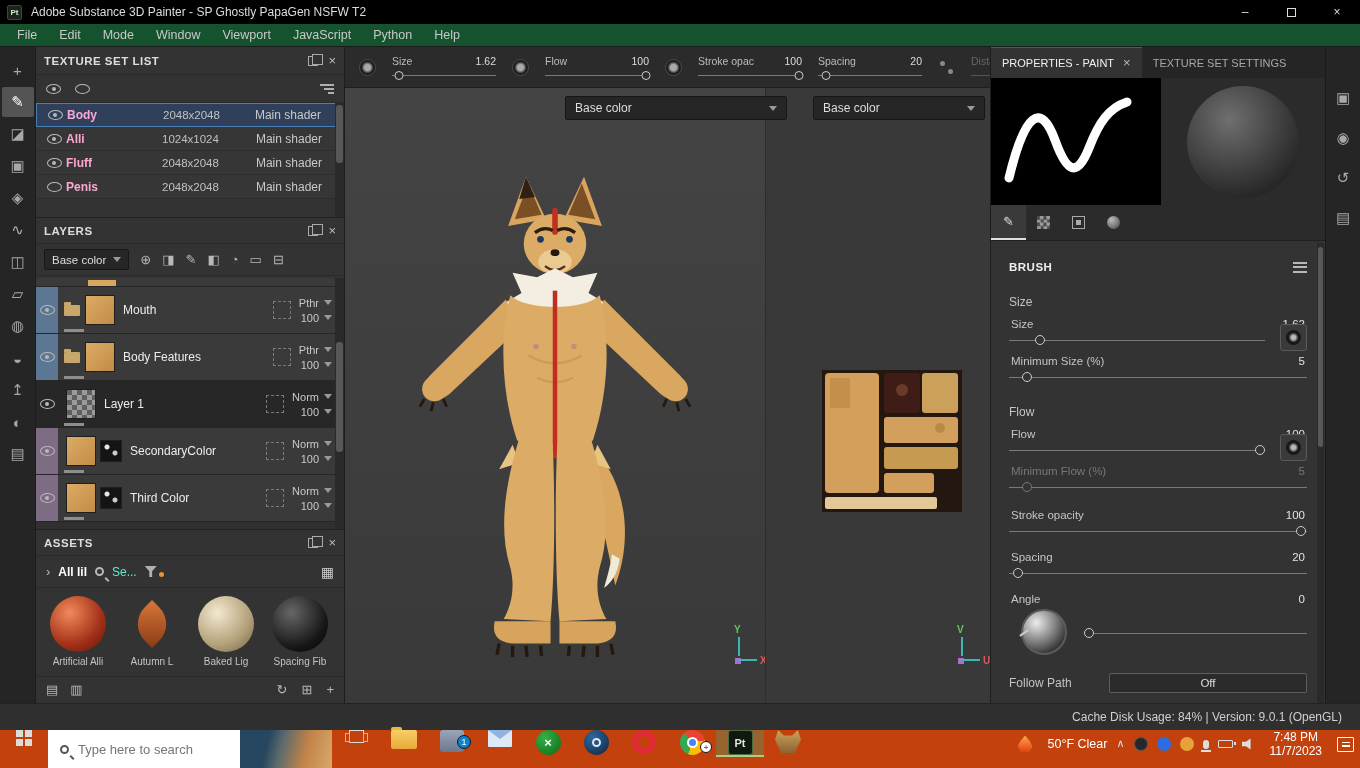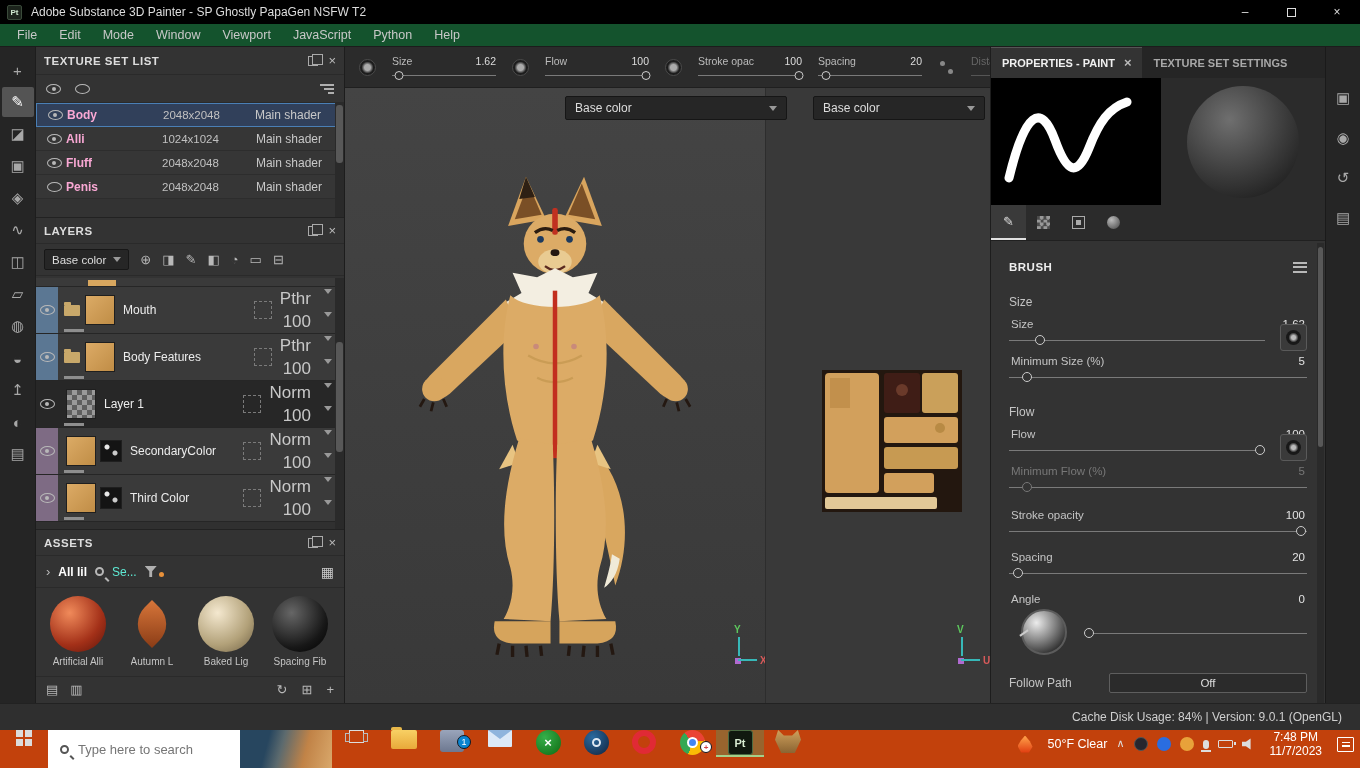--- a/index.html
+++ b/index.html
@@ -56,21 +56,21 @@
 .eye-col.purple{background:#7e6b84}
 .folder-glyph{width:16px;height:11px;background:#c8a86a;border-radius:1px;position:relative;margin:0 5px 0 6px}
 .folder-glyph::before{content:"";position:absolute;top:-3px;left:0;width:7px;height:3px;background:#c8a86a;border-radius:1px 1px 0 0}
 .ly-thumb{width:30px;height:30px;border:1px solid #1f1f1f;background:linear-gradient(135deg,#dcab66,#c08d46)}
 .ly-thumb.checker{background:repeating-conic-gradient(#9a9a9a 0 25%,#5f5f5f 0 50%) 0 0/10px 10px}
 .ly-mask{width:22px;height:22px;margin-left:4px;border:1px solid #1f1f1f;background:radial-gradient(circle at 30% 30%,#e8e8e8 2px,transparent 3px),radial-gradient(circle at 70% 60%,#cbcbcb 2px,transparent 3px),#141414}
 .ly-name{font-size:12px;color:#ececec;margin-left:8px;white-space:nowrap}
 .ly-right{margin-left:auto;display:flex;align-items:center;padding-right:12px;gap:8px}
 .dashed-box{width:18px;height:18px;border:1px dashed #7a7a7a}
 .blend-col{display:flex;flex-direction:column;align-items:flex-end;gap:3px}
-.blend-line{display:flex;gap:13px;font-size:17px;color:#c8c8c8}
+.blend-line{display:flex;align-items:center;gap:5px;font-size:11px;color:#c8c8c8}
 .under-bar{position:absolute;left:28px;bottom:1px;width:20px;height:3px;background:#8e8e8e}
 
 .as-toolbar{height:32px;display:flex;align-items:center;gap:8px;padding:0 10px;border-bottom:1px solid #2a2a2a}
 .crumb-chev{color:#bbb;font-size:13px}
 .as-crumb{font-size:12px;font-weight:bold;color:#fff}
 .mag{width:9px;height:9px;border:2px solid #b8b8b8;border-radius:50%;position:relative;display:inline-block}
 .mag::after{content:"";position:absolute;width:2px;height:5px;background:#b8b8b8;transform:rotate(-45deg);left:9px;top:8px}
 .funnel{width:12px;height:11px;background:#b0b0b0;clip-path:polygon(0 0,100% 0,62% 48%,62% 100%,38% 100%,38% 48%);position:relative;display:inline-block}
 .funnel-dot{width:5px;height:5px;background:#e8913a;border-radius:50%;display:inline-block;margin-left:-6px;margin-bottom:-6px}
 .as-grid-icon{margin-left:auto;color:#c8c8c8;font-size:14px}
@@ -107,21 +107,21 @@
 .ch-dd .chev{margin-left:auto}
 .gizmo{position:absolute;width:42px;height:42px}
 .gz-v{position:absolute;left:13px;top:13px;width:2px;height:19px;background:#37b8b8}
 .gz-h{position:absolute;left:13px;bottom:5px;width:19px;height:2px;background:#37b8b8}
 .gz-o{position:absolute;left:10px;bottom:2px;width:6px;height:6px;background:#b06ad0}
 .gz-ylab{position:absolute;left:9px;top:0;font-size:10px;color:#5dc85d;font-weight:bold}
 .gz-xlab{position:absolute;left:35px;bottom:0;font-size:10px;color:#d85a5a;font-weight:bold}
 
 .rpanel{position:absolute;top:47px;left:990px;width:335px;bottom:65px;background:#333;border-left:1px solid #1d1d1d;overflow:hidden}
 .rtabs{height:31px;background:#252525;display:flex;align-items:stretch}
-.rtab{display:flex;align-items:center;gap:9px;padding:0 11px;font-size:11px;font-weight:bold;color:#a8a8a8}
+.rtab{display:flex;align-items:center;gap:9px;padding:0 11px;font-size:11px;font-weight:normal;color:#a8a8a8}
 .rtab.active{background:#333;color:#f0f0f0;border-top:1px solid #555}
 .previews{height:127px;display:flex}
 .stroke-prev{width:170px;height:127px;background:#000}
 .mat-prev{flex:1;background:#2b2b2b;display:flex;align-items:center;justify-content:center}
 .mat-sphere{width:112px;height:112px;border-radius:50%;background:radial-gradient(circle at 38% 30%,#6f6f6f,#3a3a3a 55%,#1c1c1c 88%)}
 .subtabs{height:36px;background:#2b2b2b;border-bottom:1px solid #202020;display:flex}
 .subtab{width:35px;display:flex;align-items:center;justify-content:center}
 .subtab.active{background:#3a3a3a;border-bottom:2px solid #e0e0e0}
 .checker-ic{width:13px;height:13px;background:repeating-conic-gradient(#999 0 25%,#4a4a4a 0 50%) 0 0/6.5px 6.5px}
 .sqdot-ic{width:13px;height:13px;border:1px solid #aaa;display:flex;align-items:center;justify-content:center}

